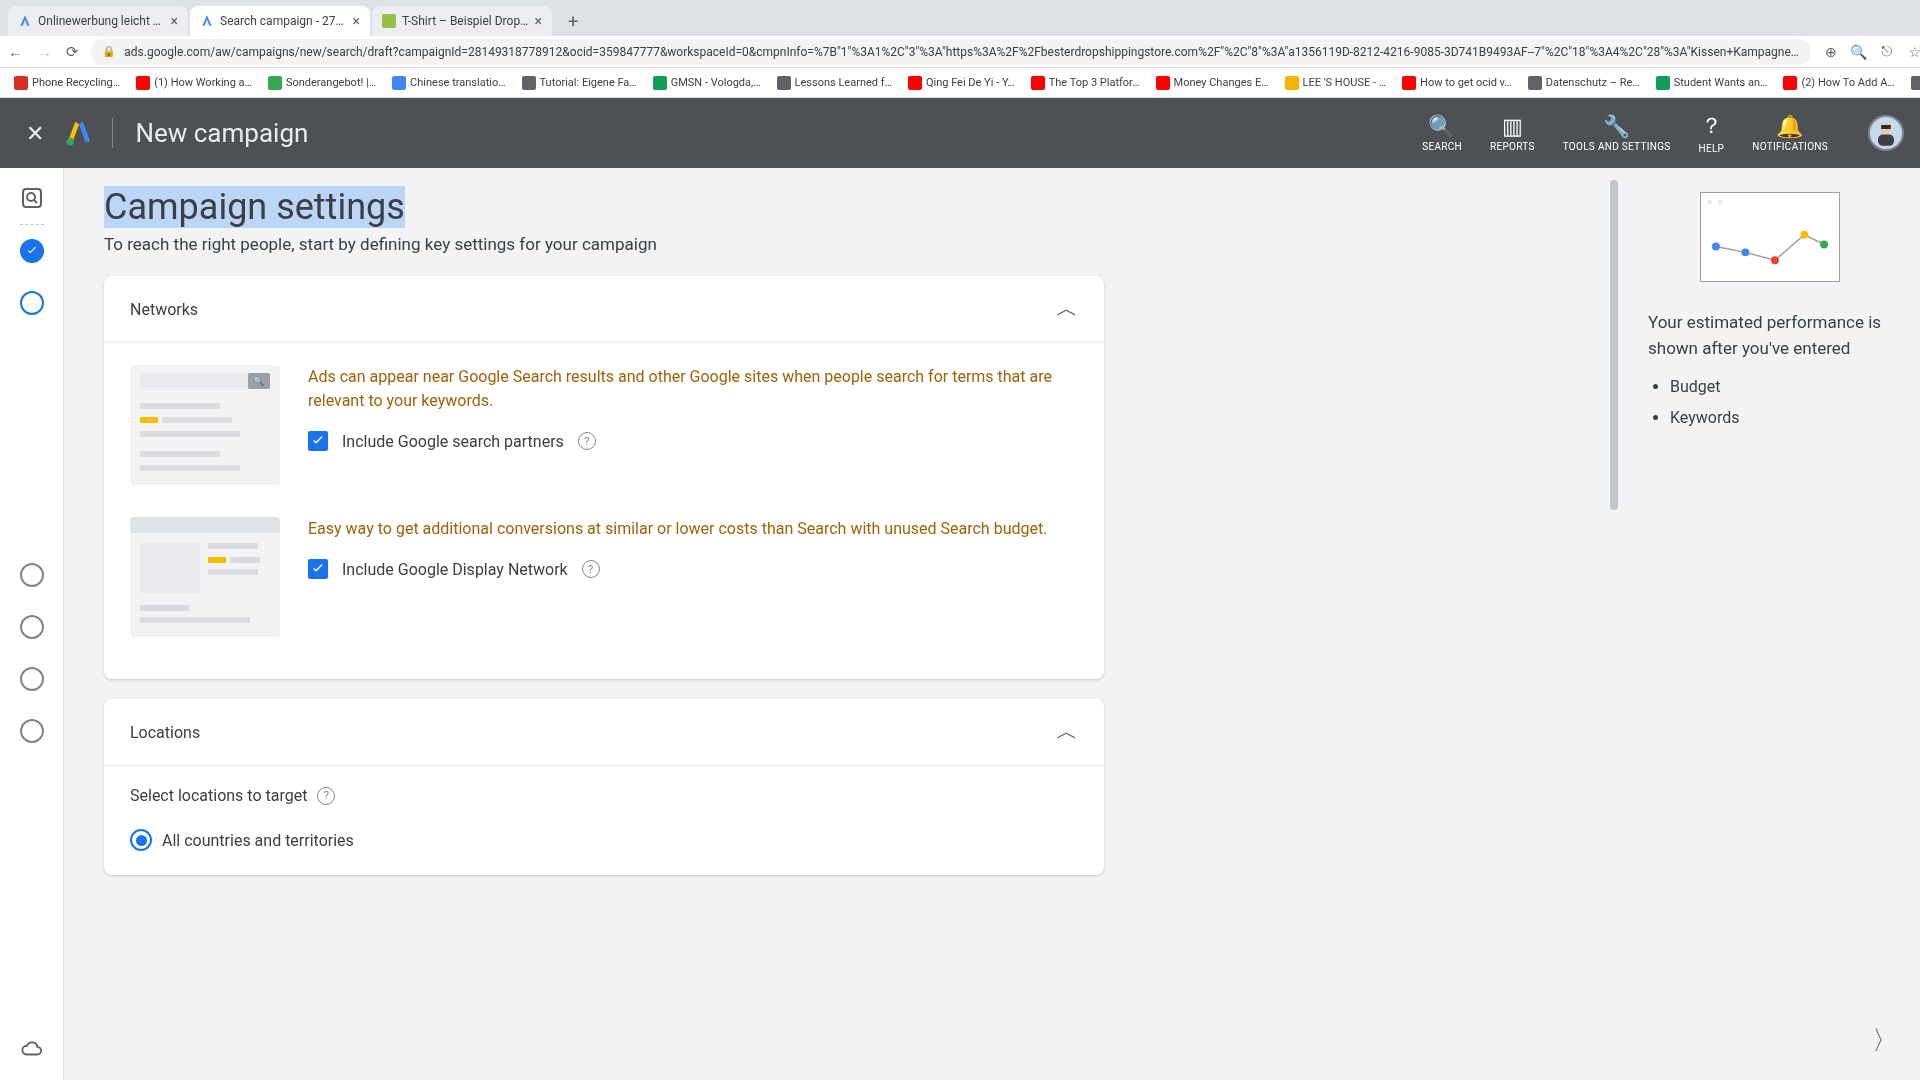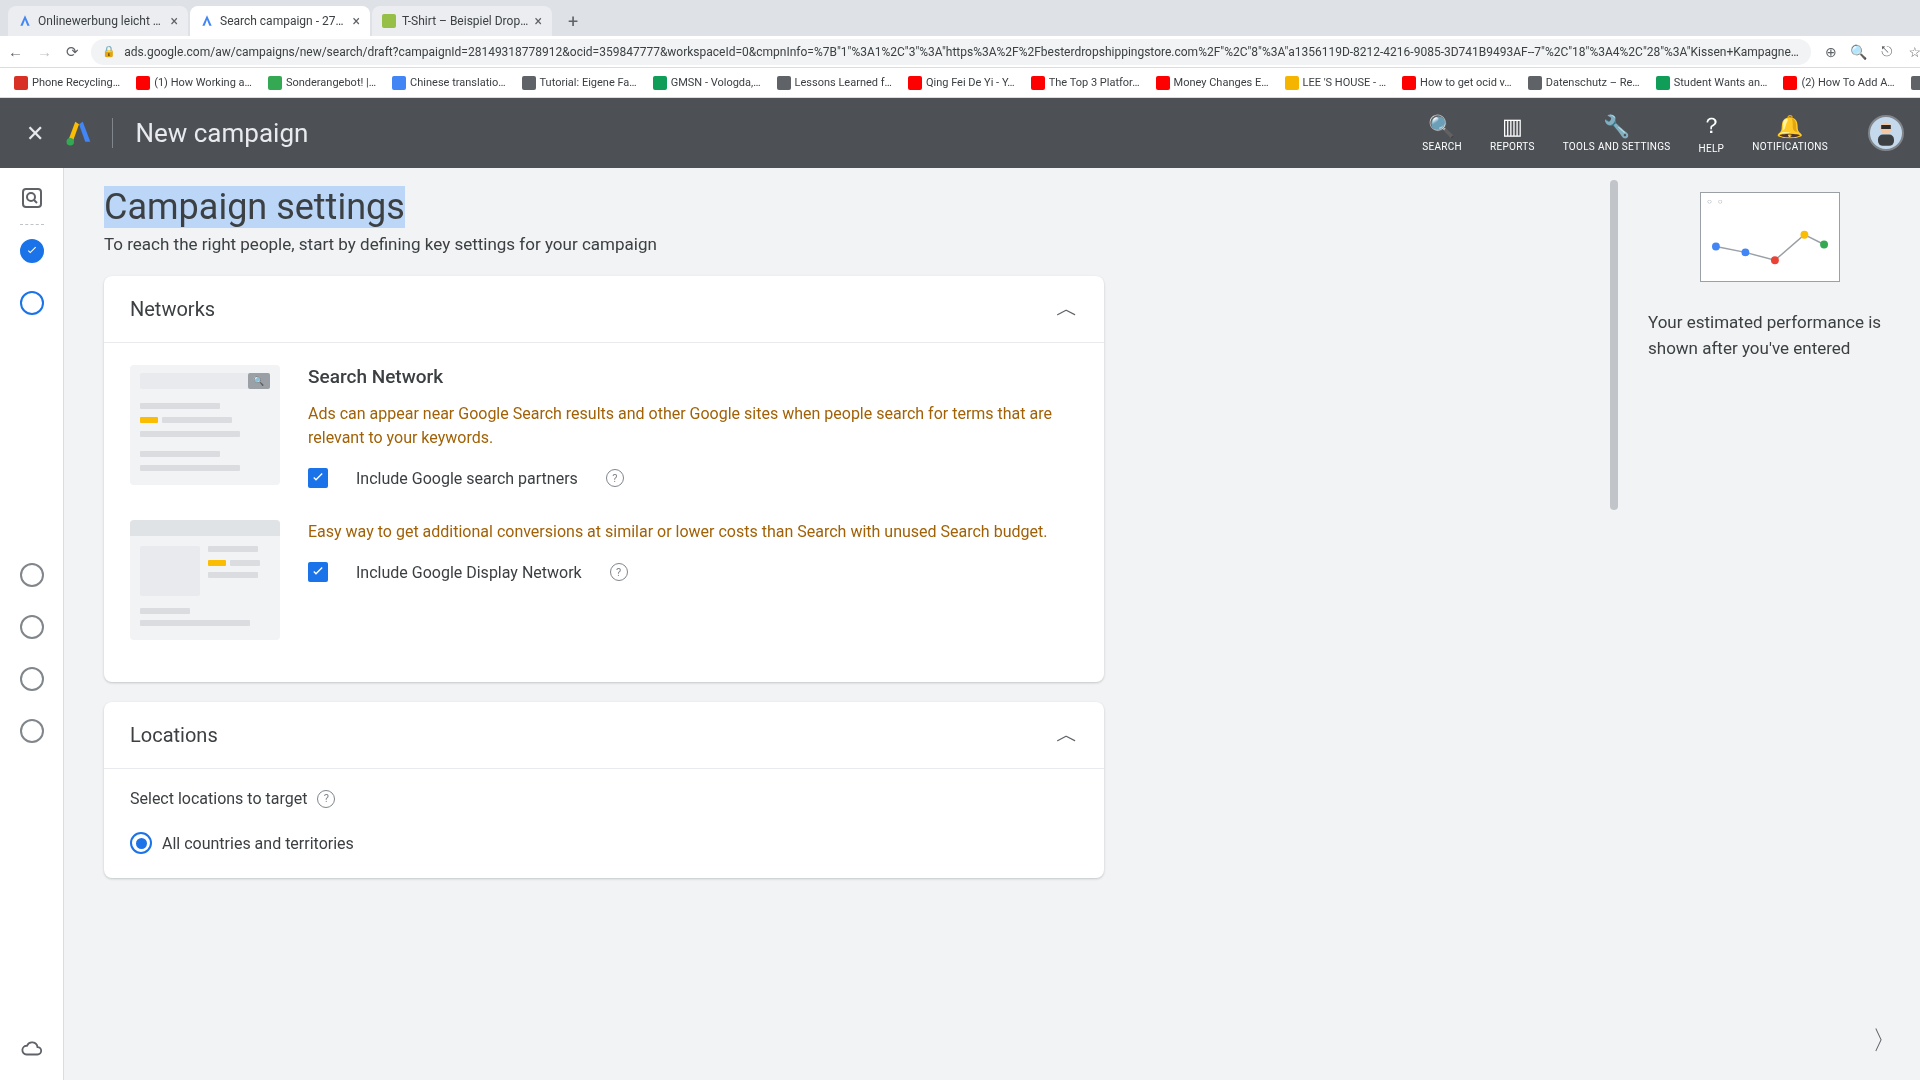--- a/index.html
+++ b/index.html
@@ -52,36 +52,36 @@
 .content { flex: 1; display: flex; overflow: hidden; }
 .scroll-area { flex: 1; overflow-y: auto; padding: 18px 0 12px 40px; position: relative; }
 .scroll-inner { max-width: 1000px; }
 
 .page-title { font-size: 36px; color: #3c4043; margin-bottom: 6px; font-weight: 400; }
 .page-title .hl { background: #bbd6f7; }
 .page-sub { font-size: 17px; color: #3c4043; margin-bottom: 22px; }
 
 .card { background: #fff; border-radius: 8px; box-shadow: 0 1px 2px rgba(60,64,67,0.15), 0 1px 3px rgba(60,64,67,0.1); margin-bottom: 20px; }
 .card-header { display: flex; align-items: center; justify-content: space-between; padding: 18px 26px; cursor: pointer; }
-.card-header h2 { font-size: 20px; font-weight: 400; color: #3c4043; }
+.card-header h2 { font-size: 16px; font-weight: 400; color: #3c4043; }
 .chevron { color: #5f6368; font-size: 22px; }
 .card-body { padding: 6px 26px 26px; border-top: 1px solid #e8eaed; }
 
 .network-row { display: flex; gap: 28px; padding: 16px 0; }
 .network-thumb { width: 150px; height: 120px; background: #f1f3f4; border-radius: 4px; flex-shrink: 0; position: relative; overflow: hidden; }
 .thumb-search-top { position:absolute; top:8px; left:10px; right:10px; height:16px; background:#e8eaed; border-radius:2px; }
 .thumb-search-btn { position:absolute; top:8px; right:10px; width:22px; height:16px; background:#9aa0a6; border-radius:2px; display:flex; align-items:center; justify-content:center; color:#fff; font-size:9px;}
 .thumb-line { position:absolute; height:6px; background:#dadce0; border-radius:1px; }
 .thumb-yellow { background:#fbbc04; }
 .thumb-disp-top { position:absolute; top:0; left:0; right:0; height:16px; background:#e0e3e6; }
 .thumb-block { position:absolute; background:#e8eaed; border-radius:2px; }
 
 .network-content h3 { font-size: 19px; font-weight: 500; color: #3c4043; margin-bottom: 14px; }
 .network-desc { font-size: 16px; color: #a16207; line-height: 1.5; margin-bottom: 18px; }
-.checkbox-row { display: flex; align-items: center; gap: 28px; }
+.checkbox-row { display: flex; align-items: center; gap: 14px; }
 .checkbox { width: 20px; height: 20px; background: #1a73e8; border-radius: 2px; display: flex; align-items: center; justify-content: center; cursor: pointer; }
 .checkbox svg { width: 16px; height: 16px; }
 .checkbox-label { font-size: 16px; color: #3c4043; }
 .help-icon { width: 18px; height: 18px; border: 1.5px solid #80868b; border-radius: 50%; display: flex; align-items: center; justify-content: center; font-size: 11px; color: #80868b; cursor: pointer; }
 
 .loc-body { padding: 20px 26px; border-top: 1px solid #e8eaed; }
 .loc-sub { font-size: 16px; color: #3c4043; display: flex; align-items: center; gap: 10px; margin-bottom: 20px; }
 .radio-row { display: flex; align-items: center; gap: 10px; padding: 4px 0; }
 .radio { width: 22px; height: 22px; border: 2px solid #1a73e8; border-radius: 50%; display: flex; align-items: center; justify-content: center; cursor: pointer; }
 .radio.selected::after { content: ''; width: 11px; height: 11px; background: #1a73e8; border-radius: 50%; }
@@ -295,21 +295,20 @@
                 <div class="thumb-search-top"></div>
                 <div class="thumb-search-btn">🔍</div>
                 <div class="thumb-line" style="top:38px;left:10px;width:80px;"></div>
                 <div class="thumb-line thumb-yellow" style="top:52px;left:10px;width:18px;"></div>
                 <div class="thumb-line" style="top:52px;left:32px;width:70px;"></div>
                 <div class="thumb-line" style="top:66px;left:10px;width:100px;"></div>
                 <div class="thumb-line" style="top:86px;left:10px;width:80px;"></div>
                 <div class="thumb-line" style="top:100px;left:10px;width:100px;"></div>
               </div>
               <div class="network-content">
-                <h3>Search Network</h3>
                 <p class="network-desc">Ads can appear near Google Search results and other Google sites when people search for terms that are relevant to your keywords.</p>
                 <div class="checkbox-row">
                   <div class="checkbox">
                     <svg viewBox="0 0 24 24">
                         <path fill="#fff" d="M9 16l-4-4 1.4-1.4L9 13.2l8.6-8.6L19 6z"></path>
                       </svg>
                   </div>
                   <span class="checkbox-label">Include Google search partners</span>
                   <span class="help-icon">?</span>
                 </div>
@@ -368,17 +367,21 @@
         <svg class="perf-chart" viewBox="0 0 120 55">
           <polyline points="5,30 35,36 65,44 95,18 115,28" fill="none" stroke="#9aa0a6" stroke-width="1.5"></polyline>
           <circle cx="5" cy="30" r="4" fill="#4285f4"></circle>
           <circle cx="35" cy="36" r="4" fill="#4285f4"></circle>
           <circle cx="65" cy="44" r="4" fill="#ea4335"></circle>
           <circle cx="95" cy="18" r="4" fill="#fbbc04"></circle>
           <circle cx="115" cy="28" r="4" fill="#34a853"></circle>
         </svg>
       </div>
       <p class="sidebar-text">Your estimated performance is shown after you've entered</p>
+      <ul>
+        <li>Budget</li>
+        <li>Keywords</li>
+      </ul>
     </div>
   </div>
 </div>
 
 <div class="next-arrow">〉</div>
 
 </body></html>

